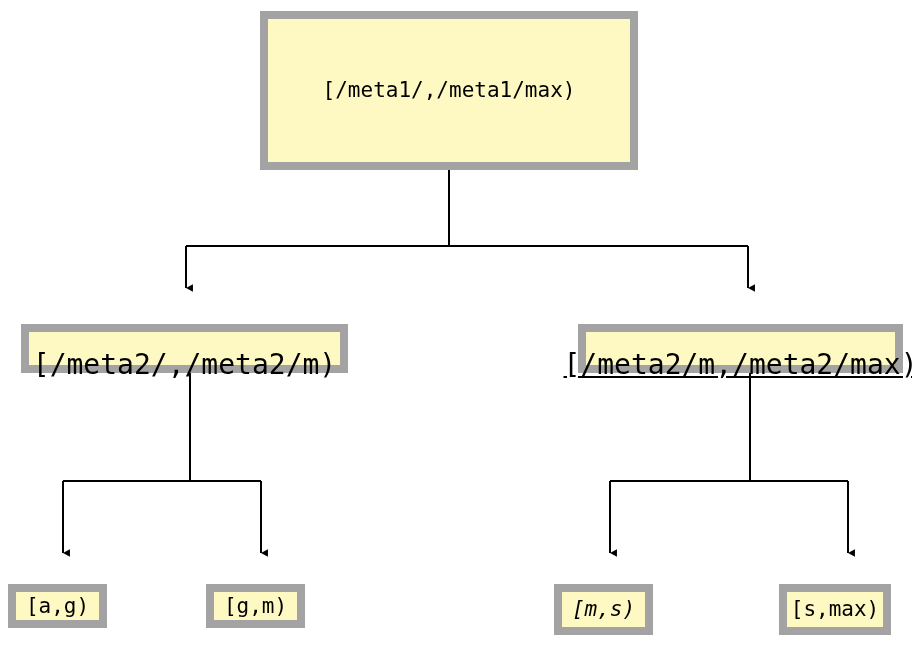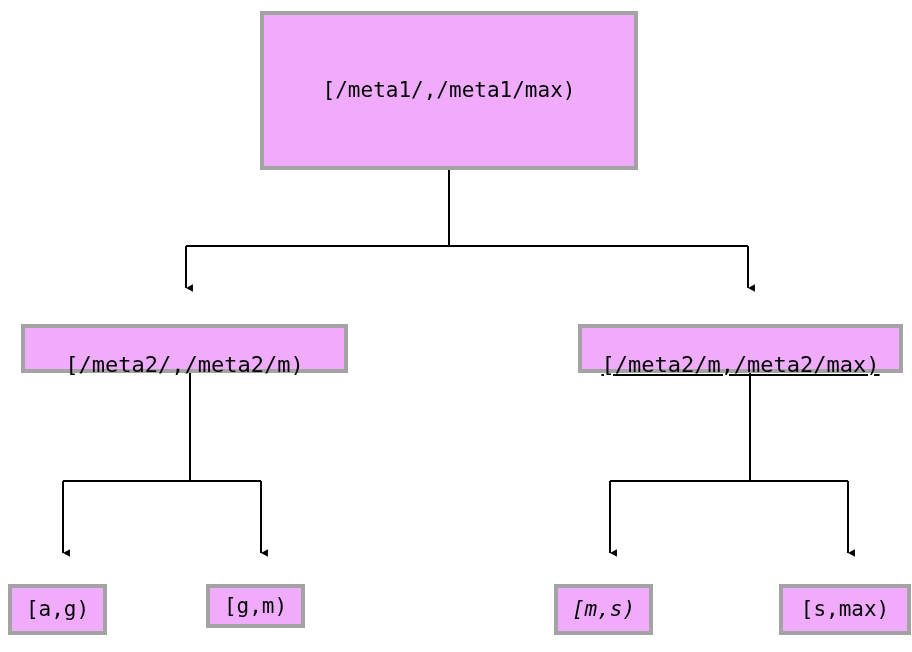--- a/index.html
+++ b/index.html
@@ -24,37 +24,37 @@
   #edge-layer {
     position: absolute;
     left: 0;
     top: 0;
     width: 912px;
     height: 652px;
   }
   .node-box {
     position: absolute;
     box-sizing: border-box;
-    border: 4px solid #a3a3a3;
-    background: #f0abfc;
+    border: 8px solid #a3a3a3;
+    background: #fef9c3;
     display: flex;
     align-items: center;
     justify-content: center;
     text-align: right;
     white-space: pre;
   }
   .node-label {
     font-family: "DejaVu Sans Mono", "Liberation Mono", monospace;
     color: #000000;
     letter-spacing: 0px;
     white-space: pre;
     line-height: 1;
   }
   .node-root .node-label { font-size: 21px; }
-  .node-branch .node-label { font-size: 22px; margin-top: 33px; }
+  .node-branch .node-label { font-size: 28px; margin-top: 33px; }
   .node-leaf .node-label { font-size: 21px; }
 </style>
 </head>
 <body>
 
 <div id="diagram-root">
 
   <svg id="edge-layer" width="912" height="652" viewBox="0 0 912 652" xmlns="http://www.w3.org/2000/svg">
 
     <defs>
@@ -90,29 +90,29 @@
   </div>
 
   <div class="node-box node-branch" style="left:21px; top:324px; width:327px; height:49px;">
     <span class="node-label">[/meta2/,/meta2/m)</span>
   </div>
 
   <div class="node-box node-branch" style="left:578px; top:324px; width:325px; height:49px;text-decoration:underline;">
     <span class="node-label">[/meta2/m,/meta2/max)</span>
   </div>
 
-  <div class="node-box node-leaf" style="left:8px; top:584px; width:99px; height:51px;">
+  <div class="node-box node-leaf" style="left:8px; top:584px; width:99px; height:44px;">
     <span class="node-label">[a,g)</span>
   </div>
 
   <div class="node-box node-leaf" style="left:206px; top:584px; width:99px; height:44px;">
     <span class="node-label">[g,m)</span>
   </div>
 
   <div class="node-box node-leaf" style="left:554px; top:584px; width:99px; height:51px;font-style:italic;">
     <span class="node-label">[m,s)</span>
   </div>
 
-  <div class="node-box node-leaf" style="left:779px; top:584px; width:132px; height:51px;">
+  <div class="node-box node-leaf" style="left:779px; top:584px; width:112px; height:51px;">
     <span class="node-label">[s,max)</span>
   </div>
 
 </div>
 
 </body></html>

